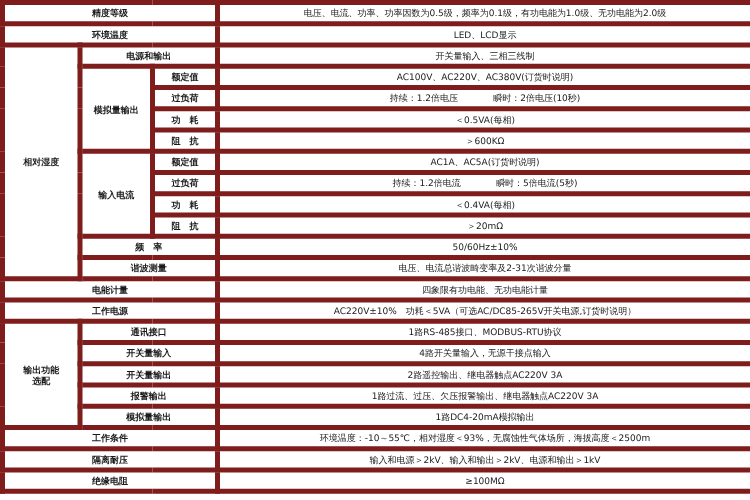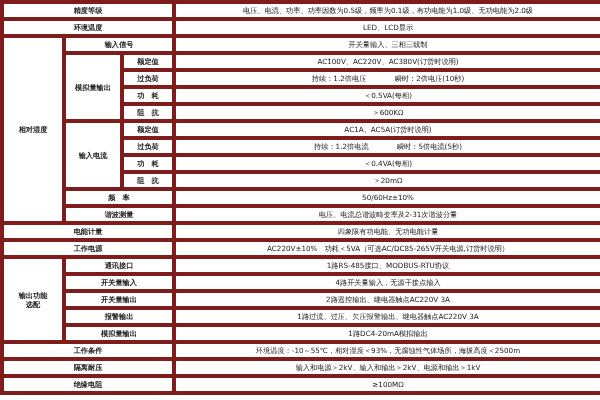--- a/index.html
+++ b/index.html
@@ -59,21 +59,21 @@
       <td class="lbl" colspan="3">精度等级</td>
       <td class="val">电压、电流、功率、功率因数为0.5级，频率为0.1级，有功电能为1.0级、无功电能为2.0级</td>
     </tr>
     <tr>
       <td class="lbl" colspan="3">环境温度</td>
       <td class="val">LED、LCD显示</td>
     </tr>
 
     <tr>
       <td class="lbl" rowspan="11">相对湿度</td>
-      <td class="lbl-b" colspan="2">输入信号</td>
+      <td class="lbl-b" colspan="2">电源和输出</td>
       <td class="val">开关量输入、三相三线制</td>
     </tr>
 
     <tr>
       <td class="lbl-b" rowspan="4">模拟量输出</td>
       <td class="lbl-b">额定值</td>
       <td class="val">AC100V、AC220V、AC380V(订货时说明)</td>
     </tr>
     <tr>
       <td class="lbl-b">过负荷</td>

